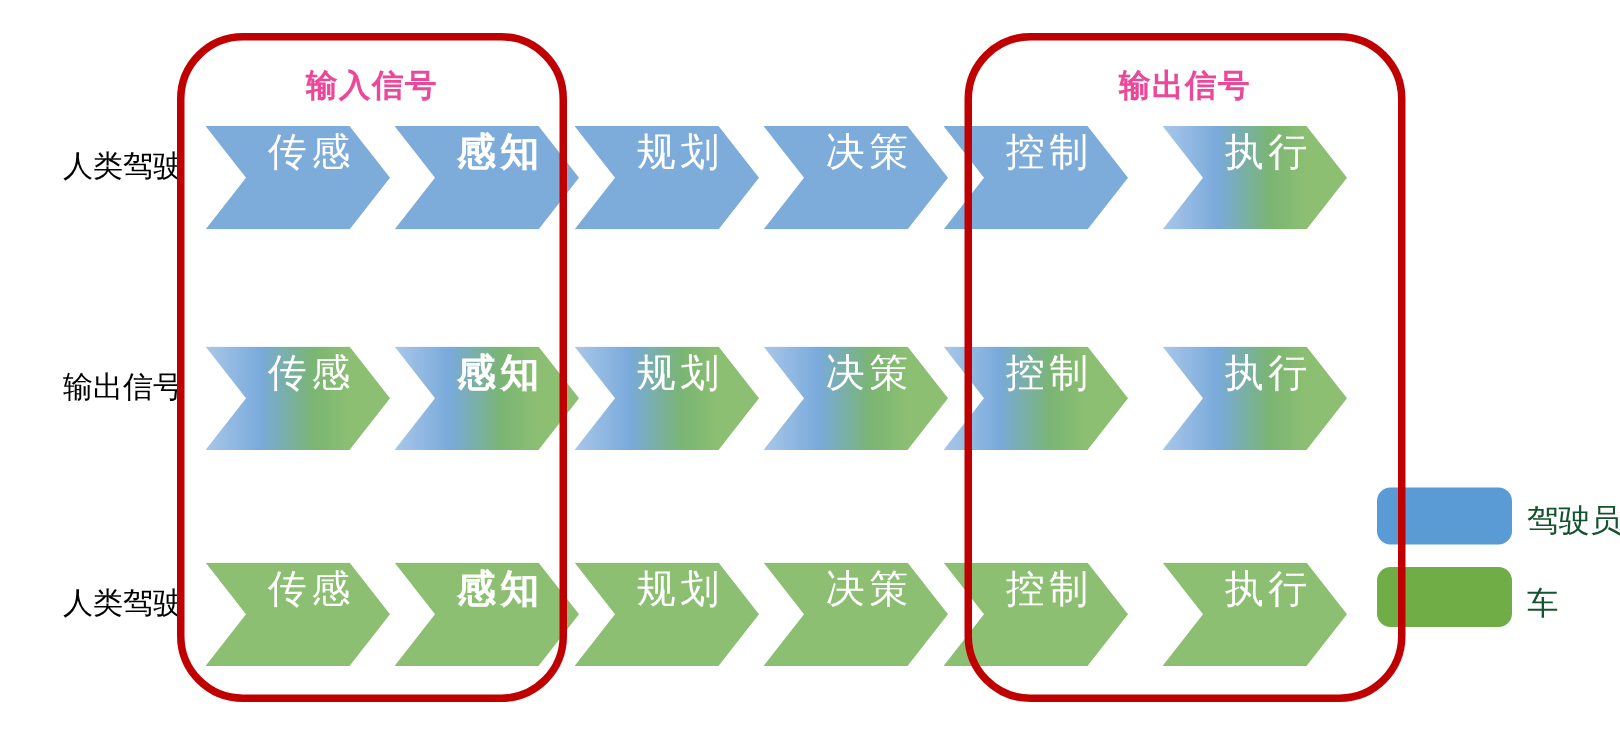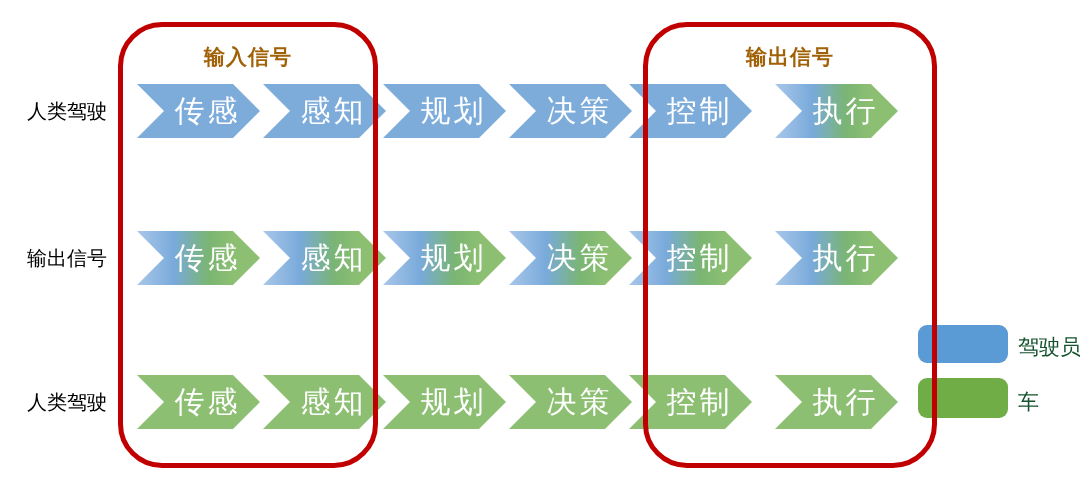--- a/index.html
+++ b/index.html
@@ -12,42 +12,42 @@
   .group-box{
     position:absolute;top:22px;height:446px;box-sizing:border-box;
     border:5px solid #C00000;border-radius:44px;background:transparent;
     z-index:3;pointer-events:none;
   }
   #gbox1{left:118px;width:260px;}
   #gbox2{left:390px;width:232px;}
   #gbox3{left:643px;width:294px;}
   .group-label{
     position:absolute;top:16px;left:0;width:100%;text-align:center;
-    font-size:21px;font-weight:bold;color:#a16207;letter-spacing:1px;
+    font-size:21px;font-weight:bold;color:#ec4899;letter-spacing:1px;
   }
 
   
   .flow-row{position:absolute;left:0;width:1080px;height:54px;z-index:2;}
   #row1{top:84px;}
   #row2{top:231px;}
   #row3{top:375px;}
   .row-label{
-    position:absolute;left:1px;width:106px;top:50%;transform:translateY(-50%);
+    position:absolute;left:16px;width:106px;top:50%;transform:translateY(-50%);
     text-align:right;font-size:20px;color:#000;white-space:nowrap;
   }
 
   
   .chev{
-    position:absolute;top:0;width:123px;height:54px;box-sizing:border-box;
+    position:absolute;top:0;width:123px;height:69px;box-sizing:border-box;
     clip-path:polygon(0 0, calc(100% - 27px) 0, 100% 50%, calc(100% - 27px) 100%, 0 100%, 27px 50%);
-    display:flex;align-items:center;justify-content:center;
-    padding-left:18px;color:#ffffff;font-size:30px;letter-spacing:3px;
+    display:flex;justify-content:center;
+    padding-left:18px;color:#ffffff;font-size:26px;letter-spacing:3px;
     white-space:nowrap;
   }
-  .c1{left:137px;} .c2{left:263px;} .c3{left:383px;}
+  .c1{left:137px;} .c2{left:263px;font-weight:bold;} .c3{left:383px;}
   .c4{left:509px;} .c5{left:629px;} .c6{left:775px;}
   .fill-driver{background:#7DACDB;}
   .fill-vehicle{background:#8CBF72;}
   .fill-mixed{background:linear-gradient(90deg,#A9C7E9 0%,#79AADB 30%,#7AB573 58%,#8CBF72 78%);}
 
   
   .legend-swatch{position:absolute;left:918px;width:90px;border-radius:9px;z-index:2;}
   #leg-swatch-driver{top:325px;height:38px;background:#5B9BD5;}
   #leg-swatch-vehicle{top:378px;height:40px;background:#70AD47;}
   .legend-label{position:absolute;left:1018px;font-size:21px;color:#14532d;white-space:nowrap;z-index:2;}

